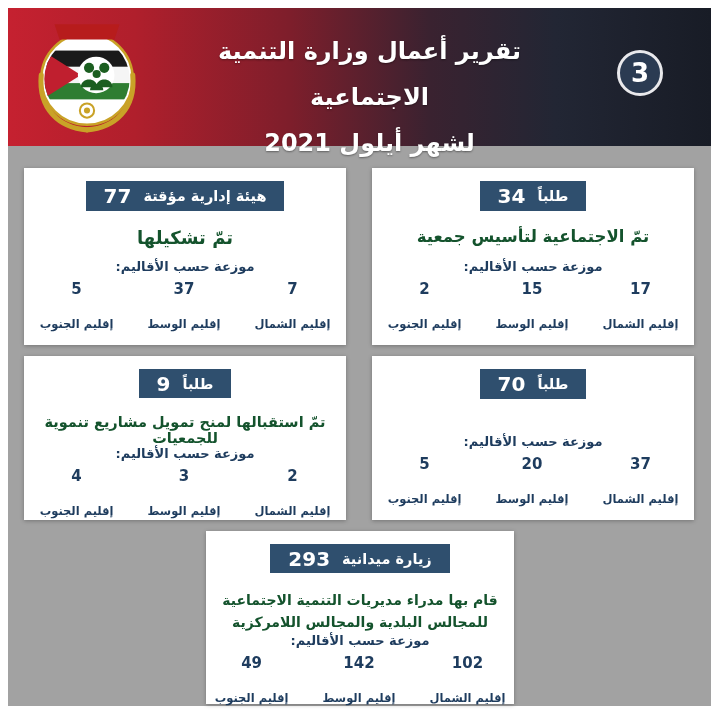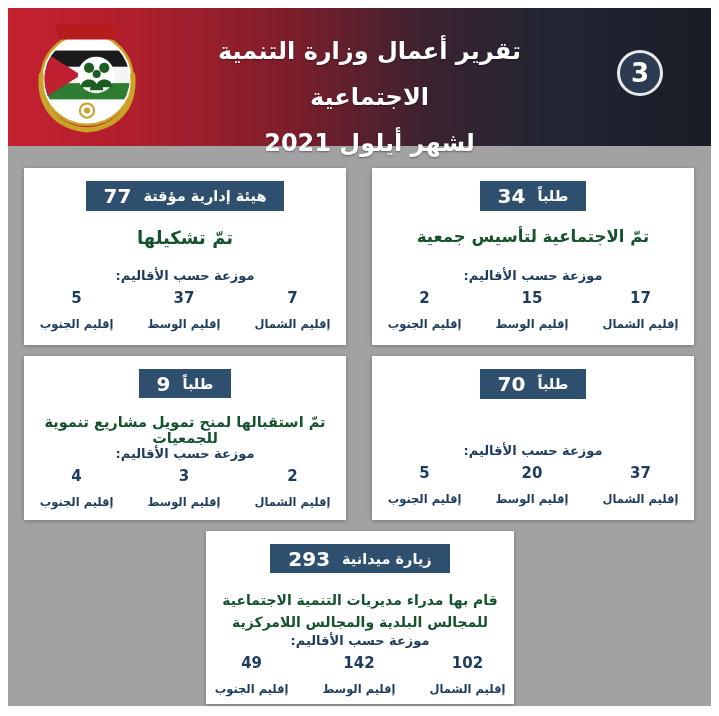--- a/index.html
+++ b/index.html
@@ -64,21 +64,21 @@
   .dist{
     margin-top:auto;font-weight:bold;font-size:13px;direction:rtl;
     color:#1e3c5e;
   }
   .stats{
     display:flex;direction:rtl;justify-content:center;gap:34px;
     margin-top:6px;
   }
   .stat{text-align:center;min-width:72px;}
   .stat .v{font-size:15px;font-weight:bold;}
-  .stat .r{font-size:11.5px;font-weight:bold;margin-top:10px;}
+  .stat .r{font-size:11.5px;font-weight:bold;margin-top:19px;}
 </style>
 </head>
 <body>
 
 <div class="canvas">
   <div class="gray-area"></div>
 
   <div class="header">
     <div class="logo-wrap">
       <svg viewBox="0 0 120 120" width="122" height="122">

